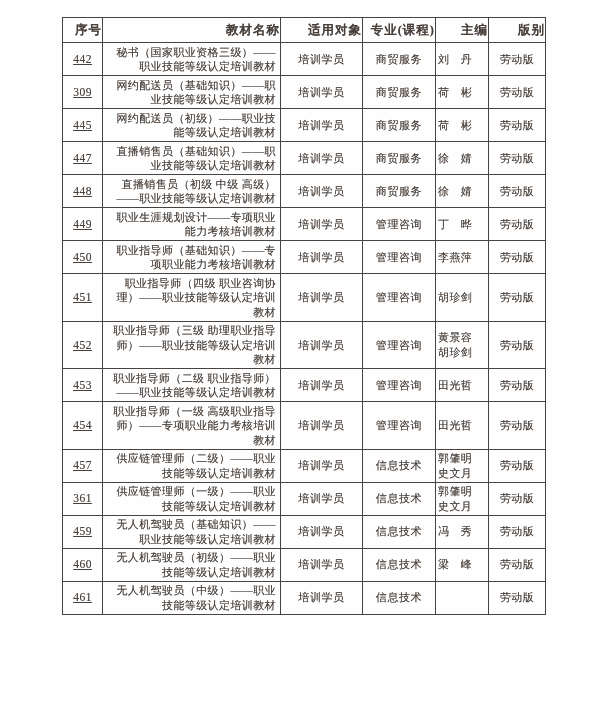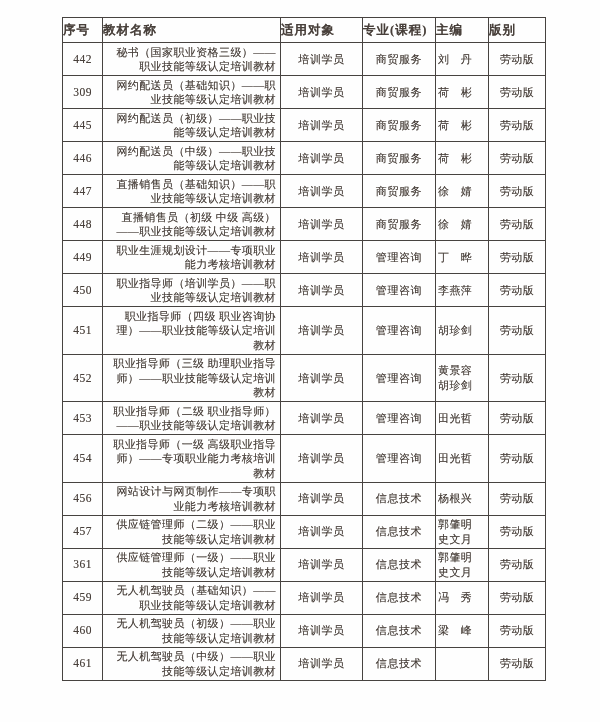--- a/index.html
+++ b/index.html
@@ -25,32 +25,32 @@
     border:1px solid #474340;
     color:#48403b;
     text-shadow:0 0 0.5px rgba(82,70,62,0.55);
     overflow:hidden;
   }
   .doc-table th {
     font-size:12.5px;
     font-weight:bold;
     letter-spacing:1px;
     padding:4px 0 3px 0;
-    text-align:left;
+    text-align:right;
     background:#fefefe;
   }
   .doc-table td {
     font-size:11px;
     line-height:14.5px;
     padding:1.5px 2px;
     text-align:center;
     vertical-align:middle;
     background:#fefefe;
   }
-  td.c-no { font-size:11.5px; letter-spacing:0.5px; }
+  td.c-no { font-size:11.5px; letter-spacing:0.5px;text-decoration:underline; }
   td.c-name {
     text-align:right;
     padding:1.5px 4px 1.5px 5px;
     letter-spacing:0.4px;
   }
   td.c-aud, td.c-major { letter-spacing:0.6px; }
   td.c-editor { letter-spacing:0.4px; }
   td.c-edition { letter-spacing:0.4px; }
   .editor-line { text-align:left; }
 </style>
@@ -102,30 +102,20 @@
           <td class="c-no">445</td>
           <td class="c-name">网约配送员（初级）——职业技能等级认定培训教材</td>
           <td class="c-aud">培训学员</td>
           <td class="c-major">商贸服务</td>
           <td class="c-editor">
             <div class="editor-line">荷　彬</div>
           </td>
           <td class="c-edition">劳动版</td>
         </tr>
         <tr>
-          <td class="c-no">446</td>
-          <td class="c-name">网约配送员（中级）——职业技能等级认定培训教材</td>
-          <td class="c-aud">培训学员</td>
-          <td class="c-major">商贸服务</td>
-          <td class="c-editor">
-            <div class="editor-line">荷　彬</div>
-          </td>
-          <td class="c-edition">劳动版</td>
-        </tr>
-        <tr>
           <td class="c-no">447</td>
           <td class="c-name">直播销售员（基础知识）——职业技能等级认定培训教材</td>
           <td class="c-aud">培训学员</td>
           <td class="c-major">商贸服务</td>
           <td class="c-editor">
             <div class="editor-line">徐　婧</div>
           </td>
           <td class="c-edition">劳动版</td>
         </tr>
         <tr>
@@ -143,21 +133,21 @@
           <td class="c-name">职业生涯规划设计——专项职业能力考核培训教材</td>
           <td class="c-aud">培训学员</td>
           <td class="c-major">管理咨询</td>
           <td class="c-editor">
             <div class="editor-line">丁　晔</div>
           </td>
           <td class="c-edition">劳动版</td>
         </tr>
         <tr>
           <td class="c-no">450</td>
-          <td class="c-name">职业指导师（培训学员）——职业技能等级认定培训教材</td>
+          <td class="c-name">职业指导师（基础知识）——专项职业能力考核培训教材</td>
           <td class="c-aud">培训学员</td>
           <td class="c-major">管理咨询</td>
           <td class="c-editor">
             <div class="editor-line">李燕萍</div>
           </td>
           <td class="c-edition">劳动版</td>
         </tr>
         <tr>
           <td class="c-no">451</td>
           <td class="c-name">职业指导师（四级 职业咨询协理）——职业技能等级认定培训教材</td>
@@ -189,30 +179,20 @@
           </td>
           <td class="c-edition">劳动版</td>
         </tr>
         <tr>
           <td class="c-no">454</td>
           <td class="c-name">职业指导师（一级 高级职业指导师）——专项职业能力考核培训教材</td>
           <td class="c-aud">培训学员</td>
           <td class="c-major">管理咨询</td>
           <td class="c-editor">
             <div class="editor-line">田光哲</div>
-          </td>
-          <td class="c-edition">劳动版</td>
-        </tr>
-        <tr>
-          <td class="c-no">456</td>
-          <td class="c-name">网站设计与网页制作——专项职业能力考核培训教材</td>
-          <td class="c-aud">培训学员</td>
-          <td class="c-major">信息技术</td>
-          <td class="c-editor">
-            <div class="editor-line">杨根兴</div>
           </td>
           <td class="c-edition">劳动版</td>
         </tr>
         <tr>
           <td class="c-no">457</td>
           <td class="c-name">供应链管理师（二级）——职业技能等级认定培训教材</td>
           <td class="c-aud">培训学员</td>
           <td class="c-major">信息技术</td>
           <td class="c-editor">
             <div class="editor-line">郭肇明</div>

